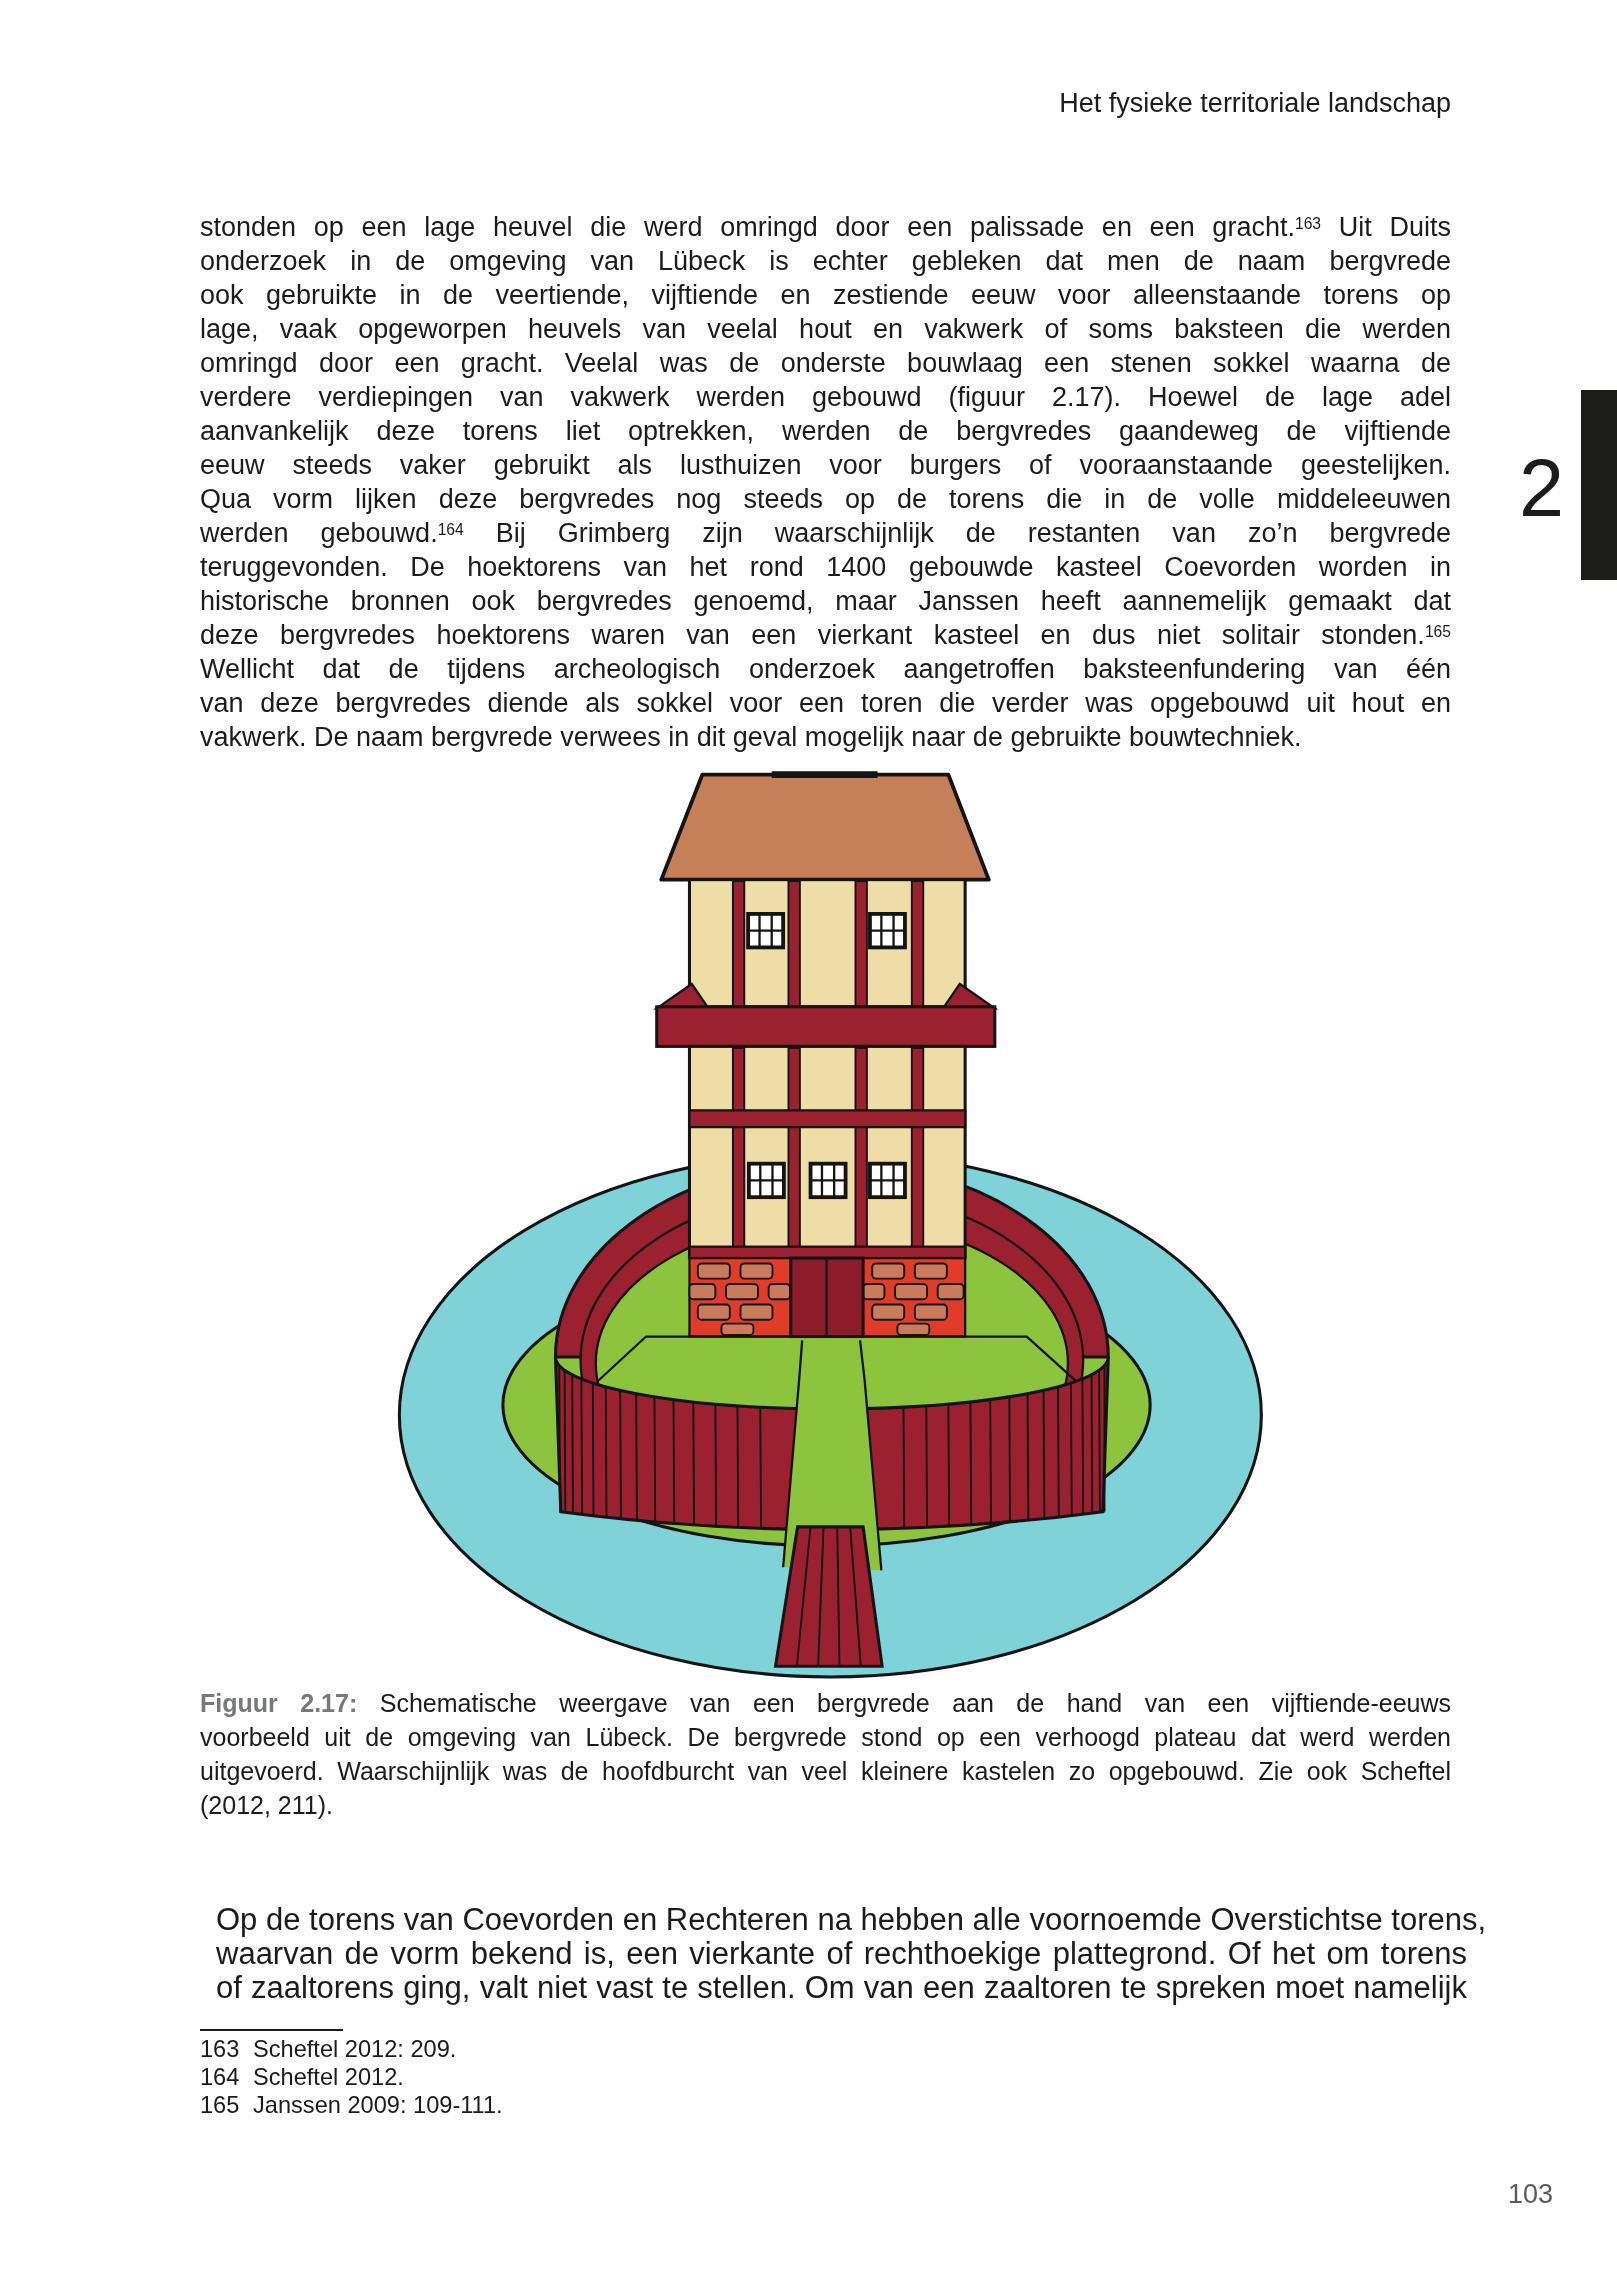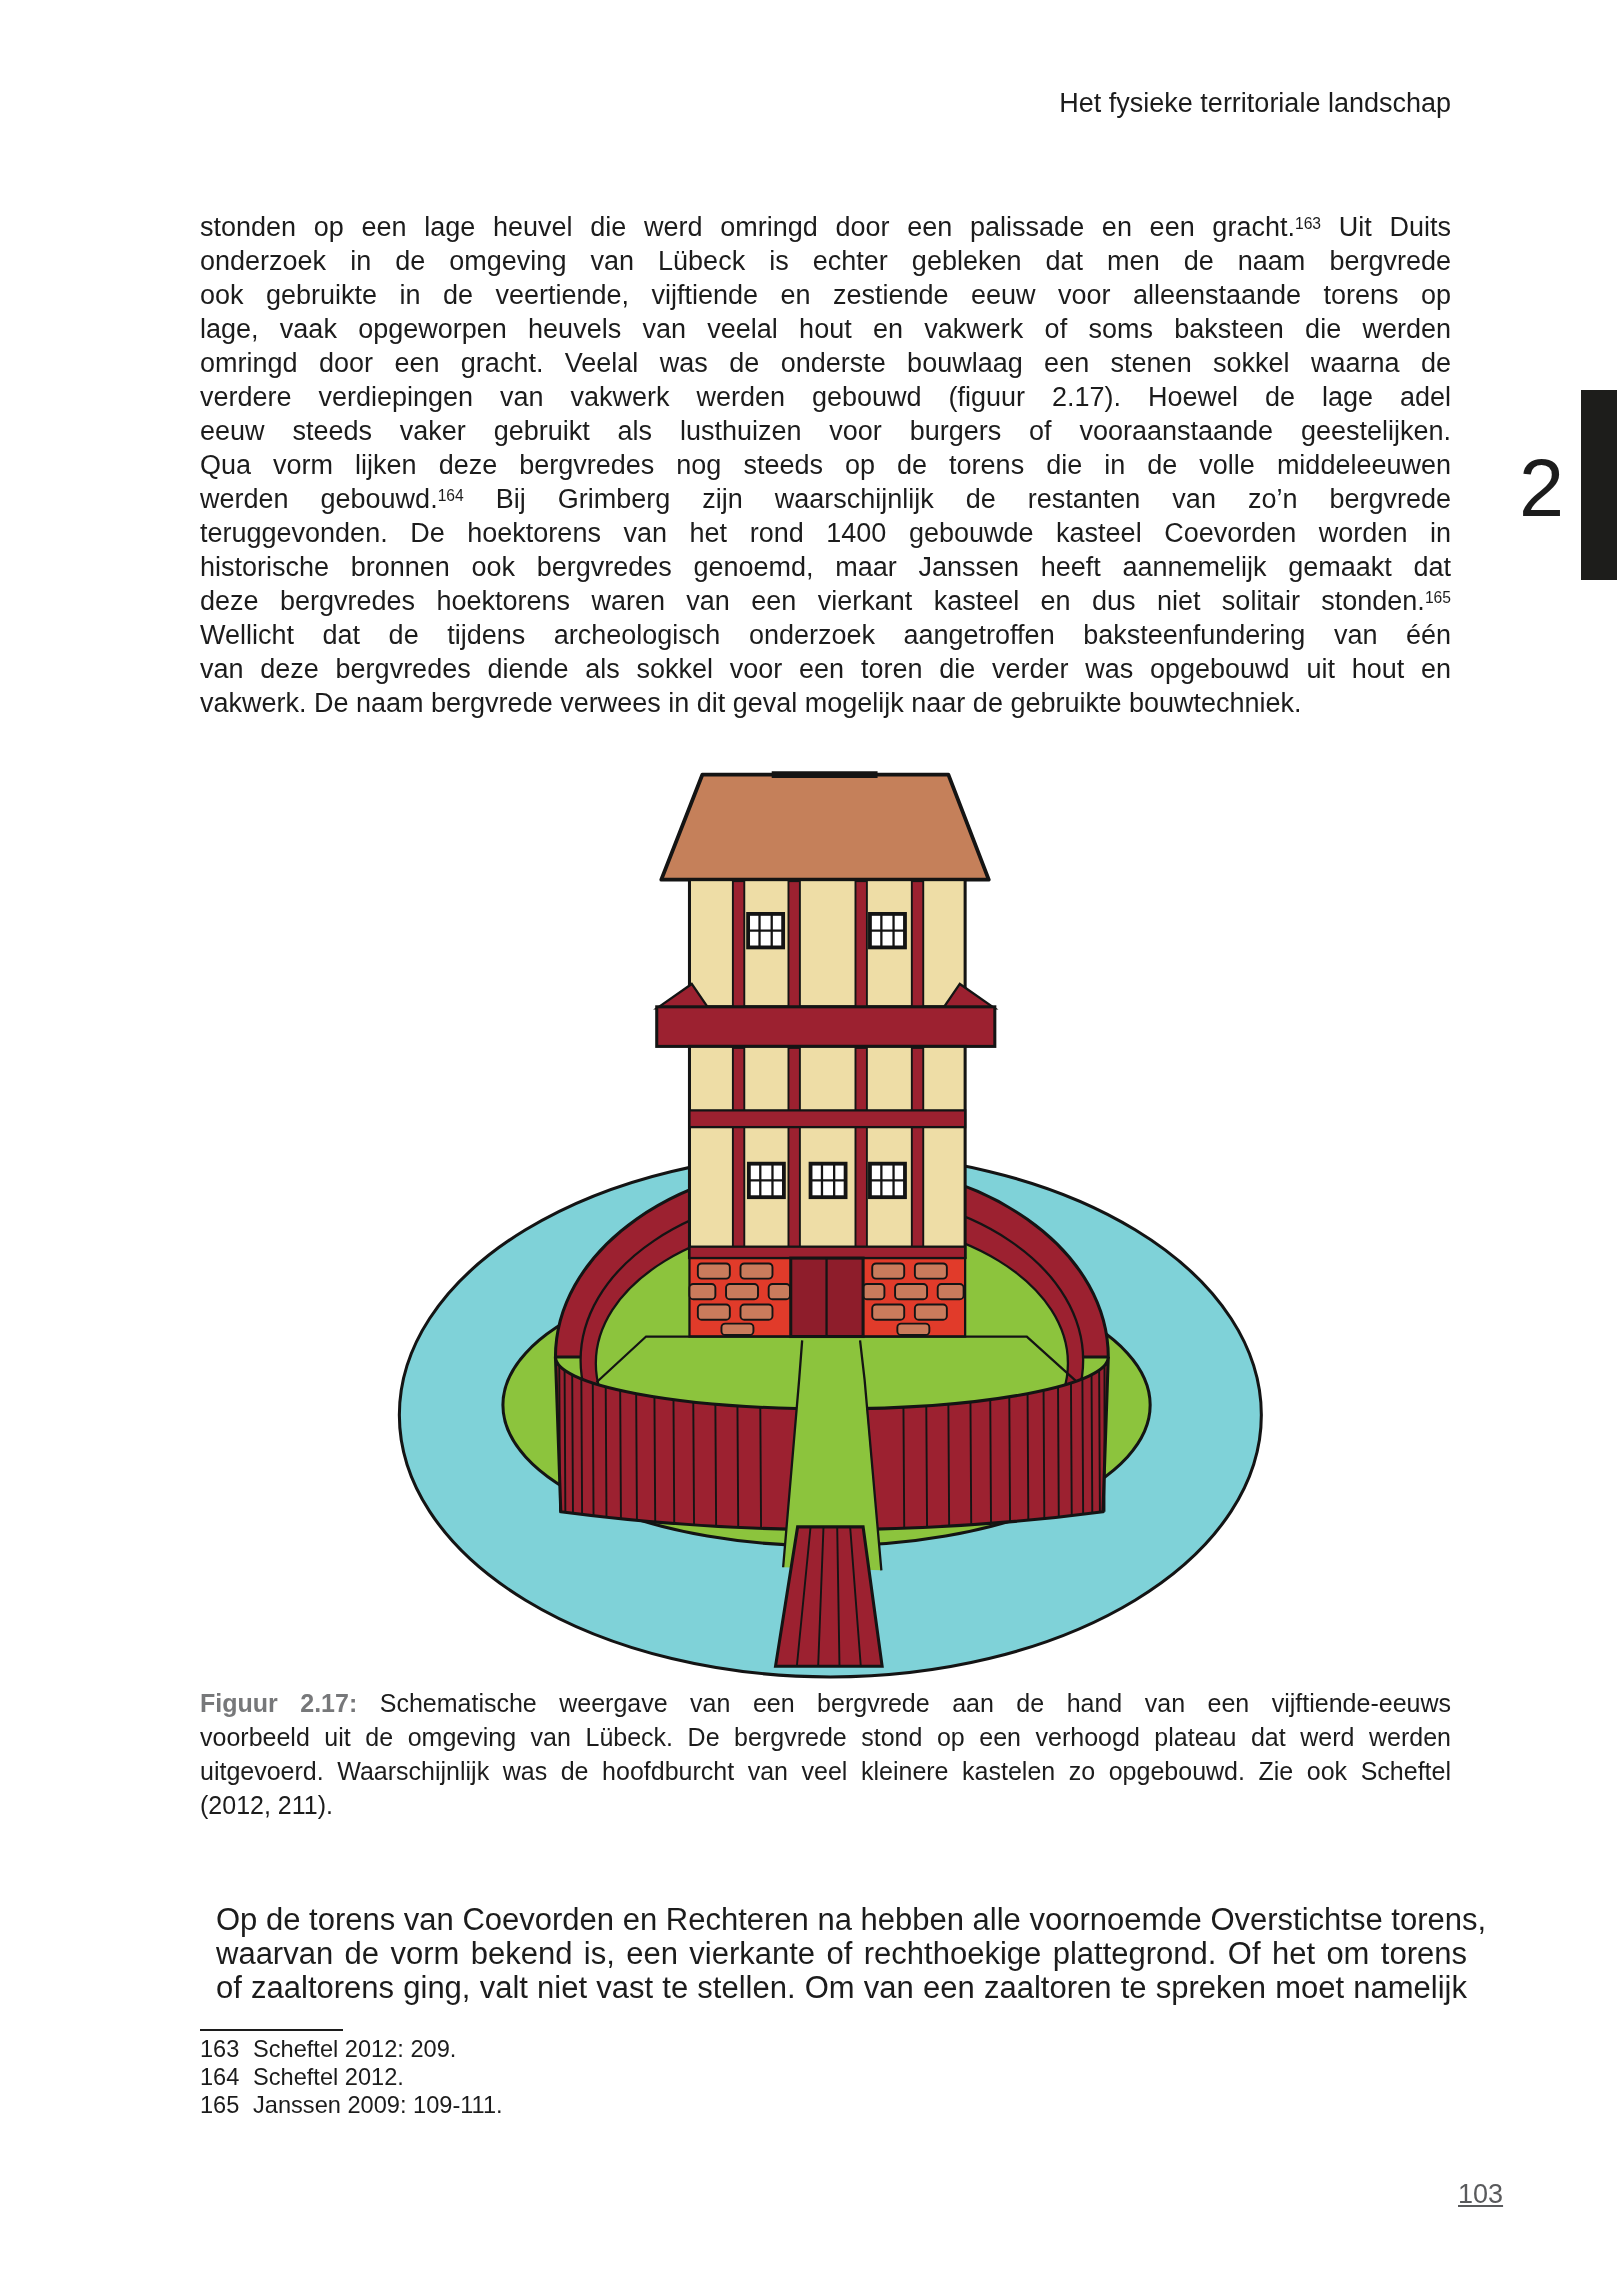--- a/index.html
+++ b/index.html
@@ -46,22 +46,22 @@
   .footnote-rule{
     left:200px;top:2029px;width:143px;height:0;border-top:2.3px solid var(--c-ink,#1c1c1c);
   }
   .footnotes{
     left:200px;top:2035px;width:1251px;
     font-size:23.6px;line-height:28px;
   }
   .fn-num{display:inline-block;width:53px;}
   
   .page-number{
-    left:1458px;top:2180px;width:95px;
-    font-size:27px;line-height:29px;color:var(--c-page_number,#595a5c);text-decoration:underline;
+    left:1458px;top:2180px;width:95px;text-align:right;
+    font-size:27px;line-height:29px;color:var(--c-page_number,#595a5c);
   }
   
   .moat{fill:var(--c-moat,#7fd2d8);}
   .grass{fill:var(--c-grass,#8cc43d);}
   .palisade{fill:var(--c-palisade,#9c2130);}
   .wall{fill:var(--c-wall,#eedda6);}
   .timber{fill:var(--c-timber,#9c2130);}
   .roof{fill:var(--c-roof,#c5805a);}
   .brickfield{fill:var(--c-brick_field,#e13b2a);}
   .brick{fill:var(--c-brick,#ca7b5c);}
@@ -76,20 +76,21 @@
 <div class="abs chapter-number">2</div>
 <div class="abs chapter-bar"></div>
 
 <div class="abs body-text">
   <div class="jline">stonden op een lage heuvel die werd omringd door een palissade en een gracht.<sup>163</sup> Uit Duits</div>
   <div class="jline">onderzoek in de omgeving van Lübeck is echter gebleken dat men de naam bergvrede</div>
   <div class="jline">ook gebruikte in de veertiende, vijftiende en zestiende eeuw voor alleenstaande torens op</div>
   <div class="jline">lage, vaak opgeworpen heuvels van veelal hout en vakwerk of soms baksteen die werden</div>
   <div class="jline">omringd door een gracht. Veelal was de onderste bouwlaag een stenen sokkel waarna de</div>
   <div class="jline">verdere verdiepingen van vakwerk werden gebouwd (figuur 2.17). Hoewel de lage adel</div>
+  <div class="jline">aanvankelijk deze torens liet optrekken, werden de bergvredes gaandeweg de vijftiende</div>
   <div class="jline">eeuw steeds vaker gebruikt als lusthuizen voor burgers of vooraanstaande geestelijken.</div>
   <div class="jline">Qua vorm lijken deze bergvredes nog steeds op de torens die in de volle middeleeuwen</div>
   <div class="jline">werden gebouwd.<sup>164</sup> Bij Grimberg zijn waarschijnlijk de restanten van zo’n bergvrede</div>
   <div class="jline">teruggevonden. De hoektorens van het rond 1400 gebouwde kasteel Coevorden worden in</div>
   <div class="jline">historische bronnen ook bergvredes genoemd, maar Janssen heeft aannemelijk gemaakt dat</div>
   <div class="jline">deze bergvredes hoektorens waren van een vierkant kasteel en dus niet solitair stonden.<sup>165</sup></div>
   <div class="jline">Wellicht dat de tijdens archeologisch onderzoek aangetroffen baksteenfundering van één</div>
   <div class="jline">van deze bergvredes diende als sokkel voor een toren die verder was opgebouwd uit hout en</div>
   <div class="jline lastline">vakwerk. De naam bergvrede verwees in dit geval mogelijk naar de gebruikte bouwtechniek.</div>
 </div>

